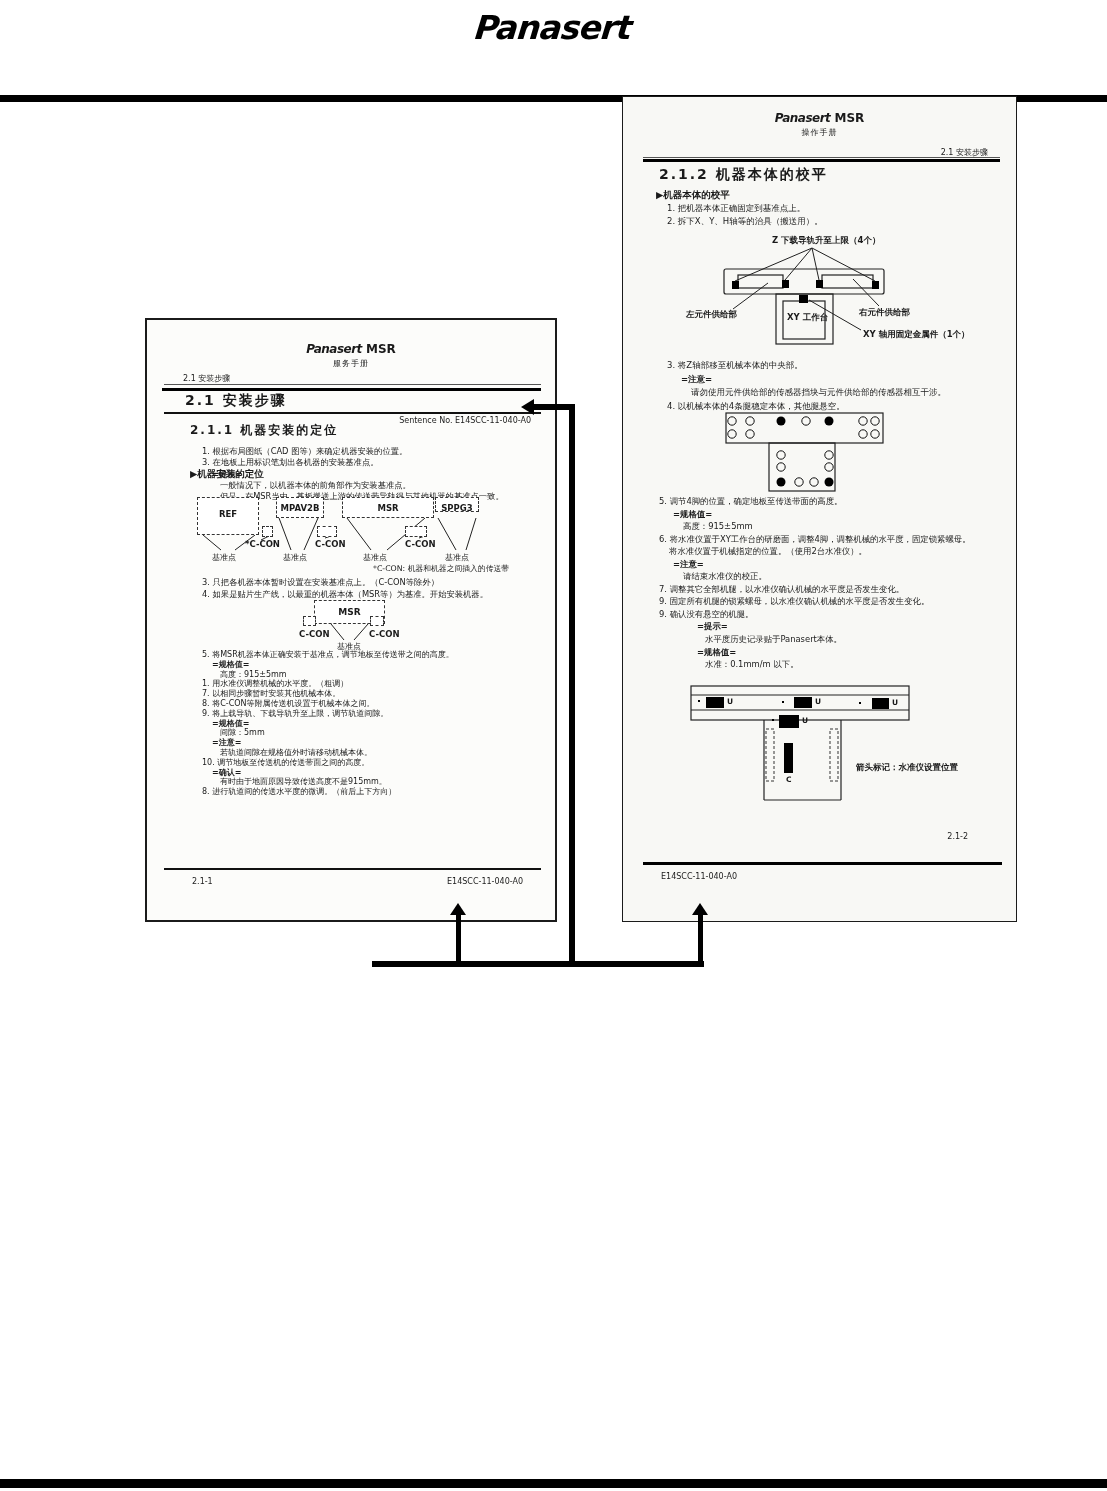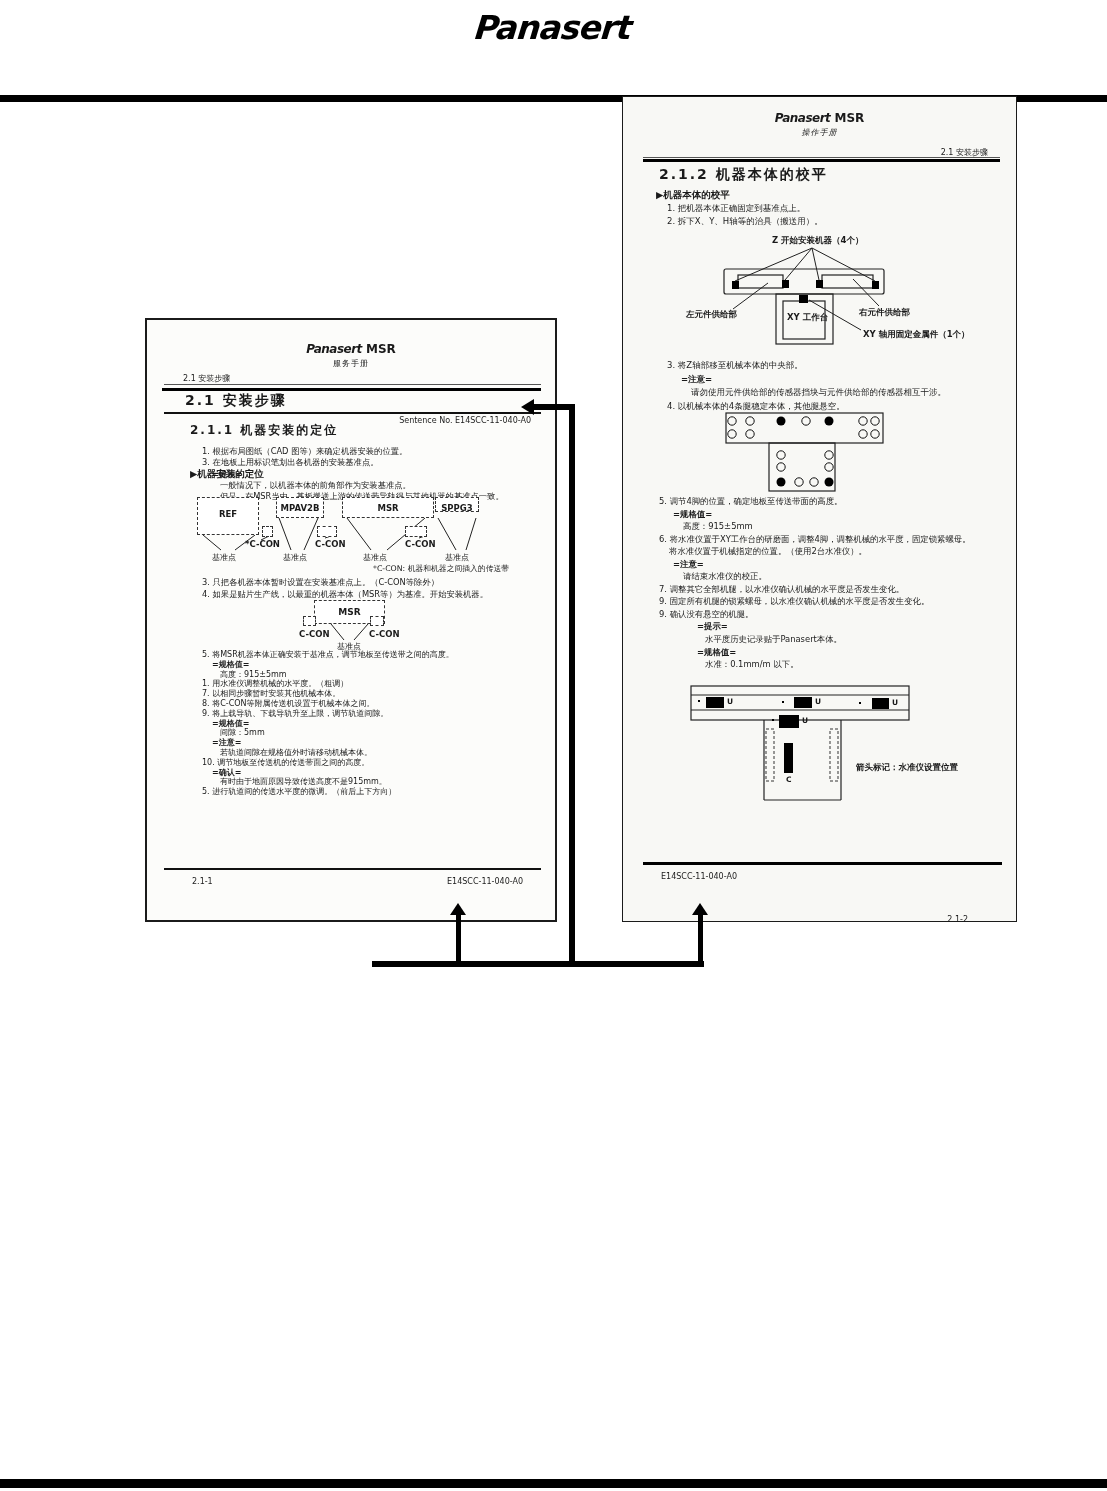--- a/index.html
+++ b/index.html
@@ -158,33 +158,33 @@
       <div class="ln">7. 以相同步骤暂时安装其他机械本体。</div>
       <div class="ln">8. 将C-CON等附属传送机设置于机械本体之间。</div>
       <div class="ln">9. 将上载导轨、下载导轨升至上限，调节轨道间隙。</div>
       <div class="ln lb i1">=规格值=</div>
       <div class="ln i2">间隙：5mm</div>
       <div class="ln lb i1">=注意=</div>
       <div class="ln i2">若轨道间隙在规格值外时请移动机械本体。</div>
       <div class="ln">10. 调节地板至传送机的传送带面之间的高度。</div>
       <div class="ln lb i1">=确认=</div>
       <div class="ln i2">有时由于地面原因导致传送高度不是915mm。</div>
-      <div class="ln">5. 进行轨道间的传送水平度的微调。（前后上下方向）</div>
+      <div class="ln">8. 进行轨道间的传送水平度的微调。（前后上下方向）</div>
     </div>
 
     <div class="rule mid" style="left:17px;top:548px;width:377px;"></div>
     <div class="footer-txt" style="left:45px;top:557px;">2.1-1</div>
     <div class="footer-txt" style="right:32px;top:557px;">E14SCC-11-040-A0</div>
   </div>
 
   <div class="page right-page">
     <div class="pbrand" style="top:14px;">
       <span class="pi">Panasert</span>&nbsp;<span>MSR</span>
     </div>
-    <div class="psub" style="top:30px;font-style:italic;">操作手册</div>
+    <div class="psub" style="top:30px;">操作手册</div>
     <div class="crumb" style="right:28px;top:50px;">2.1 安装步骤</div>
     <div class="rule thin" style="left:20px;top:60px;width:357px;"></div>
     <div class="rule thick" style="left:20px;top:62px;width:357px;"></div>
     <div class="sect" style="left:36px;top:69px;">2.1.2  机器本体的校平</div>
     <div class="lead" style="left:33px;top:92px;">▶机器本体的校平</div>
 
     <div class="blk rblkA">
       <div class="ln">1. 把机器本体正确固定到基准点上。</div>
       <div class="ln">2. 拆下X、Y、H轴等的治具（搬送用）。</div>
     </div>
@@ -208,21 +208,21 @@
         <g stroke="#222" stroke-width="1" fill="none">
           <line x1="129" y1="16" x2="52" y2="49"></line>
           <line x1="129" y1="16" x2="102" y2="48"></line>
           <line x1="129" y1="16" x2="136" y2="48"></line>
           <line x1="129" y1="16" x2="192" y2="49"></line>
           <line x1="50" y1="77" x2="85" y2="51"></line>
           <line x1="196" y1="74" x2="170" y2="47"></line>
           <line x1="178" y1="98" x2="126" y2="68"></line>
         </g>
       </svg>
-      <div class="dlabel b" style="left:89px;top:3px;">Z 开始安装机器（4个）</div>
+      <div class="dlabel b" style="left:89px;top:3px;">Z 下载导轨升至上限（4个）</div>
       <div class="dlabel b" style="left:3px;top:77px;">左元件供给部</div>
       <div class="dlabel b" style="left:104px;top:80px;">XY 工作台</div>
       <div class="dlabel b" style="left:176px;top:75px;">右元件供给部</div>
       <div class="dlabel b" style="left:180px;top:97px;">XY 轴用固定金属件（1个）</div>
     </div>
 
     <div class="blk rblkB">
       <div class="ln">3. 将Z轴部移至机械本体的中央部。</div>
       <div class="ln lb i1">=注意=</div>
       <div class="ln i2">请勿使用元件供给部的传感器挡块与元件供给部的传感器相互干涉。</div>
@@ -307,21 +307,21 @@
       <div class="dlabel b" style="left:44px;top:15px;font-size:7.5px;">U</div>
       <div class="dlabel b" style="left:132px;top:15px;font-size:7.5px;">U</div>
       <div class="dlabel b" style="left:209px;top:16px;font-size:7.5px;">U</div>
       <div class="dlabel b" style="left:119px;top:34px;font-size:7.5px;">U</div>
       <div class="dlabel b" style="left:103px;top:93px;font-size:7.5px;">C</div>
       <div class="dlabel b" style="left:173px;top:80px;">箭头标记：水准仪设置位置</div>
     </div>
 
     <div class="rule thick" style="left:20px;top:765px;width:359px;"></div>
     <div class="footer-txt" style="left:38px;top:775px;">E14SCC-11-040-A0</div>
-    <div class="footer-txt" style="right:48px;top:818px;">2.1-2</div>
+    <div class="footer-txt" style="right:48px;top:735px;">2.1-2</div>
   </div>
 
   <div class="ahead left" style="left:521px;top:399px;"></div>
   <div class="aline" style="left:533px;top:404px;width:41px;height:6px;"></div>
   <div class="aline" style="left:569px;top:404px;width:6px;height:563px;"></div>
   <div class="aline" style="left:372px;top:961px;width:332px;height:6px;"></div>
   <div class="aline" style="left:456px;top:915px;width:5px;height:47px;"></div>
   <div class="ahead up" style="left:450px;top:903px;"></div>
   <div class="aline" style="left:698px;top:915px;width:5px;height:47px;"></div>
   <div class="ahead up" style="left:692px;top:903px;"></div>

